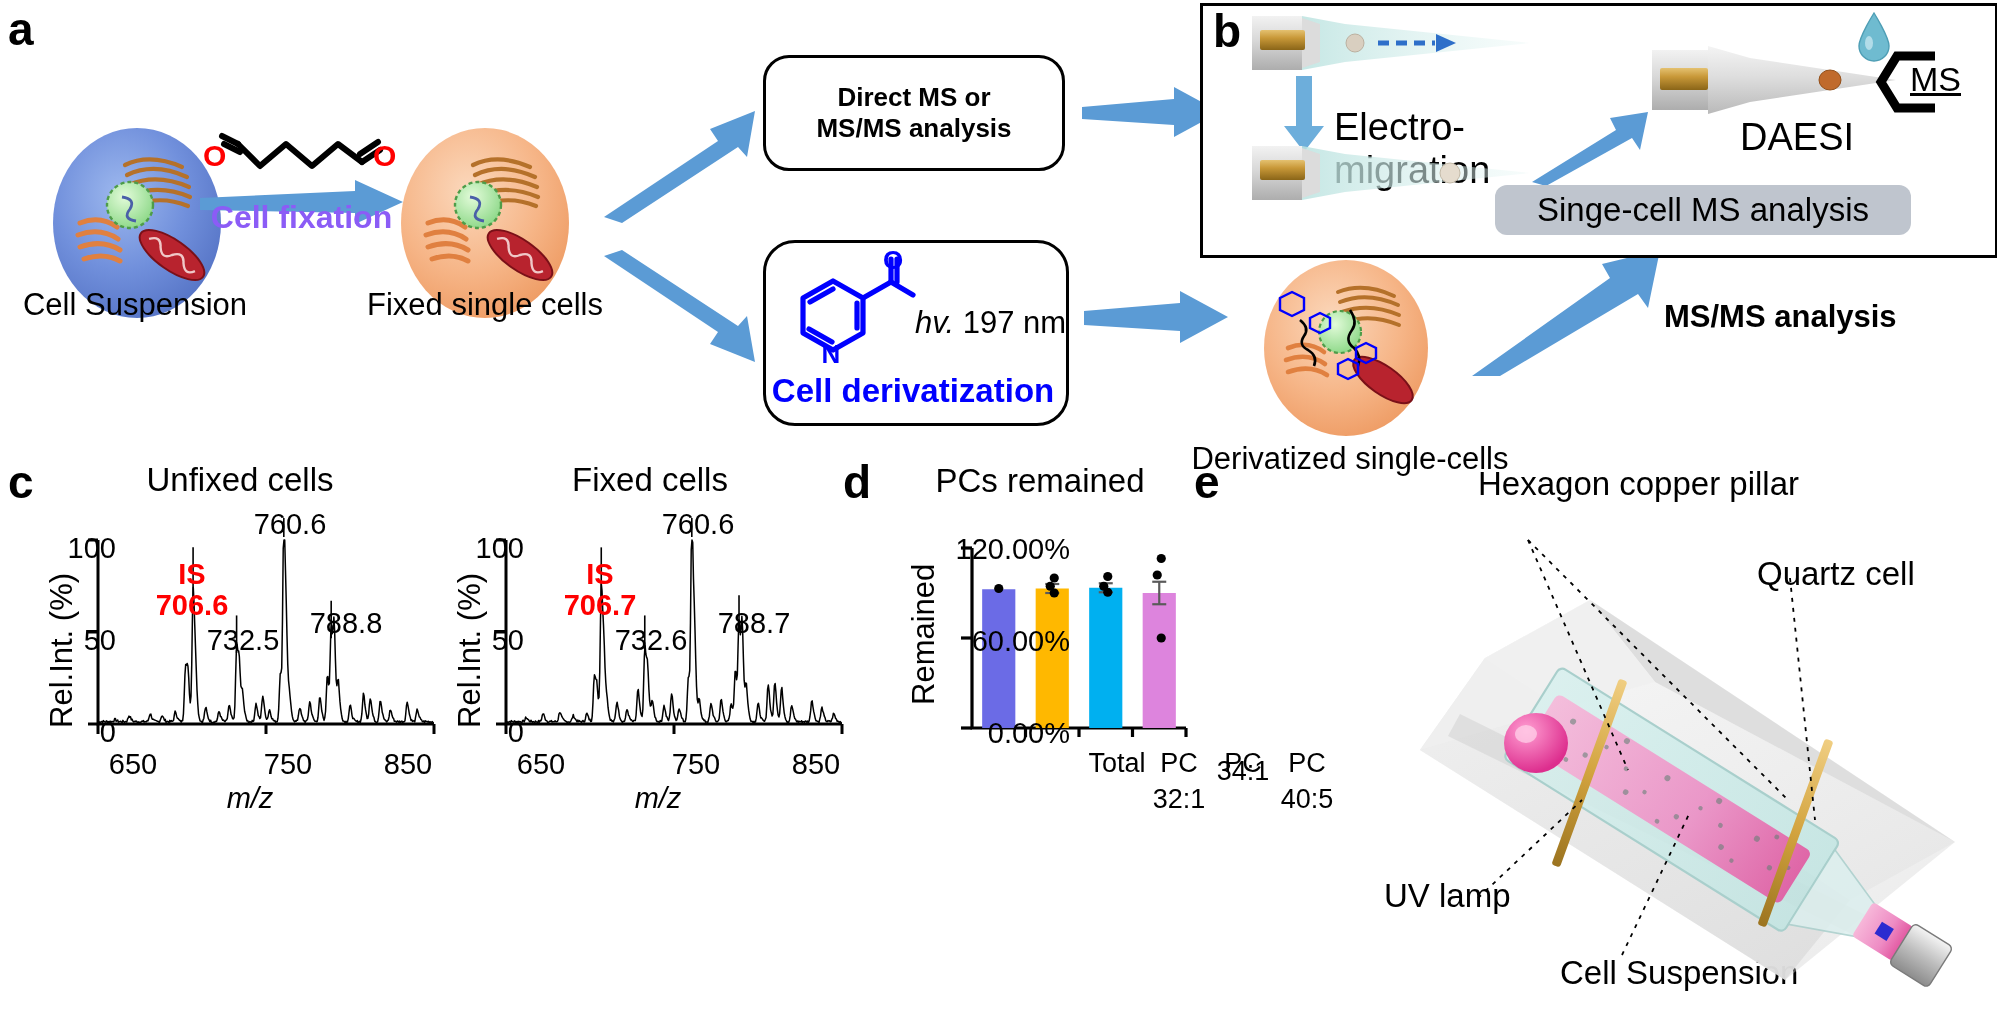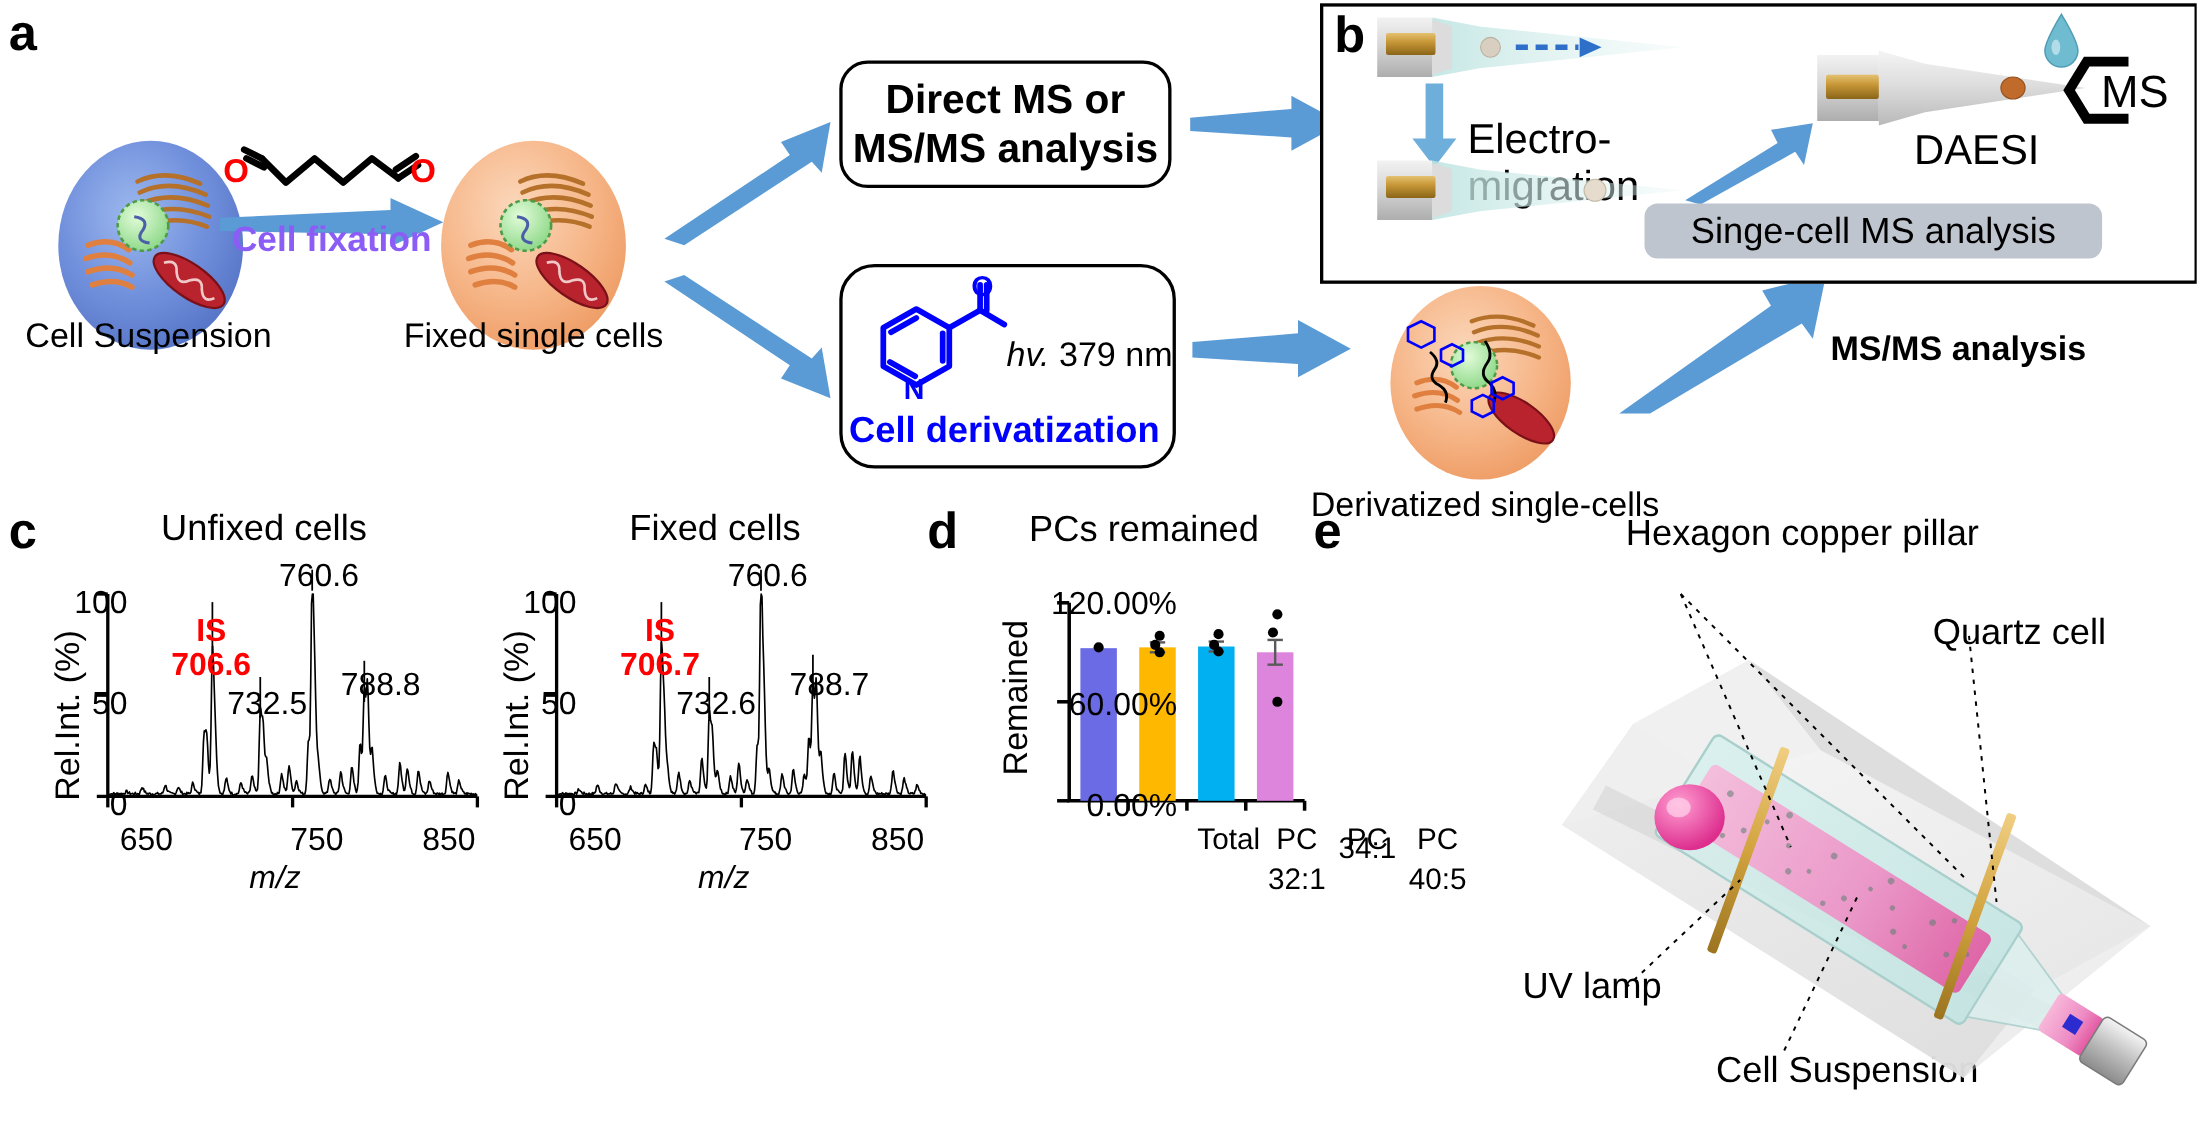--- a/index.html
+++ b/index.html
@@ -4,21 +4,21 @@
 <style>
   html,body{margin:0;padding:0;background:#fff;}
   body{width:1997px;height:1029px;position:relative;overflow:hidden;
        font-family:"Liberation Sans",sans-serif;color:#000;}
   .abs{position:absolute;}
   .panel-letter{font-weight:bold;font-size:46px;line-height:1;font-family:"Liberation Sans",sans-serif;}
   .cap{font-size:31px;line-height:1.12;font-family:"Liberation Sans",sans-serif;}
   .cap-b{font-size:31px;font-weight:bold;line-height:1.1;}
   .rbox{border:3.5px solid #000;border-radius:26px;background:#fff;
         display:flex;align-items:center;justify-content:center;text-align:center;}
-  .rbox .t{font-weight:bold;font-size:37px;line-height:1.18;}
+  .rbox .t{font-weight:bold;font-size:26px;line-height:1.18;}
   .bbox{border:3.5px solid #000;background:#fff;}
   svg{display:block;overflow:visible;}
   .axtxt{font-size:29px;font-family:"Liberation Sans",sans-serif;}
   .axtxt-sm{font-size:27px;font-family:"Liberation Sans",sans-serif;}
   .pk{font-size:29px;font-family:"Liberation Sans",sans-serif;}
   .pk-is{font-size:29px;font-weight:bold;color:#FF0000;text-align:center;line-height:1.08;}
   .mz{font-size:29px;font-style:italic;}
   .vlabel{transform:rotate(-90deg);transform-origin:0 0;white-space:nowrap;font-size:31px;}
   .greybox{background:#BFC5CE;border-radius:12px;display:flex;align-items:center;
            justify-content:center;font-size:33px;}
@@ -168,21 +168,21 @@
     <path d="M78 45 L106 29"></path>
     <path d="M106 29 L106 6"></path>
     <path d="M112 29 L112 6"></path>
     <path d="M106 29 L128 42"></path>
   </g>
   <text x="46" y="110" fill="#0000FF" font-size="26" font-weight="bold" font-family="'Liberation Sans',sans-serif" text-anchor="middle">N</text>
   <text x="108" y="16" fill="#0000FF" font-size="26" font-weight="bold" font-family="'Liberation Sans',sans-serif" text-anchor="middle">O</text>
 </svg>
 </div>
 <div class="abs" style="left:915px;top:305px;font-size:31px;">
-  <span style="font-style:italic;">hv.</span><span> 379 nm</span>
+  <span style="font-style:italic;">hv.</span><span> 197 nm</span>
 </div>
 <div class="abs" style="left:763px;top:372px;width:300px;text-align:center;color:#0000FF;font-weight:bold;font-size:33px;">Cell derivatization</div>
 
 <div class="abs" style="left:1084px;top:290px;">
 <svg width="146" height="56" viewBox="0 0 146 56">
   <polygon points="0,21 96,13 96,1 144,27 96,53 96,41 0,35" fill="#5B9BD5"></polygon>
 </svg>
 </div>
 
 <div class="abs" style="left:1228px;top:240px;">
@@ -309,21 +309,21 @@
   <path d="M17 2 C17 2 2 26 2 35 A15 15 0 0 0 32 35 C32 26 17 2 17 2 Z" fill="#6FBBD0" stroke="#4E9EB5" stroke-width="1.4"></path>
   <ellipse cx="12" cy="32" rx="4" ry="7" fill="#CFEAF2" opacity=".7"></ellipse>
 </svg>
 </div>
 
 <div class="abs" style="left:1879px;top:54px;">
 <svg width="60" height="56" viewBox="0 0 60 56">
   <polyline points="56,2 18,2 2,28 18,54 56,54" fill="none" stroke="#000" stroke-width="9" stroke-linejoin="miter"></polyline>
 </svg>
 </div>
-<div class="abs" style="left:1910px;top:60px;font-size:41px;">MS</div>
+<div class="abs" style="left:1910px;top:60px;font-size:34px;text-decoration:underline;">MS</div>
 <div class="abs" style="left:1740px;top:116px;font-size:38px;">DAESI</div>
 
 <div class="abs greybox" style="left:1495px;top:185px;width:416px;height:50px;">
   <span>Singe-cell MS analysis</span>
 </div>
 
 <div class="abs panel-letter" style="left:8px;top:459px;">c</div>
 <div class="abs cap" style="left:60px;top:462px;width:360px;text-align:center;font-size:33px;">Unfixed cells</div>
 
 <div class="abs" style="left:20px;top:520px;">

